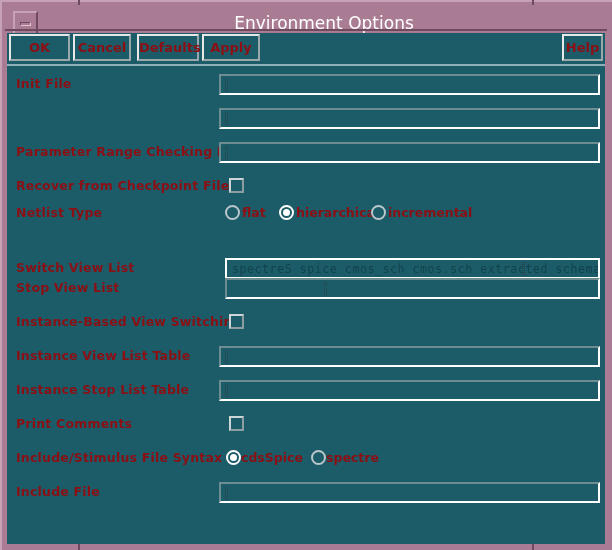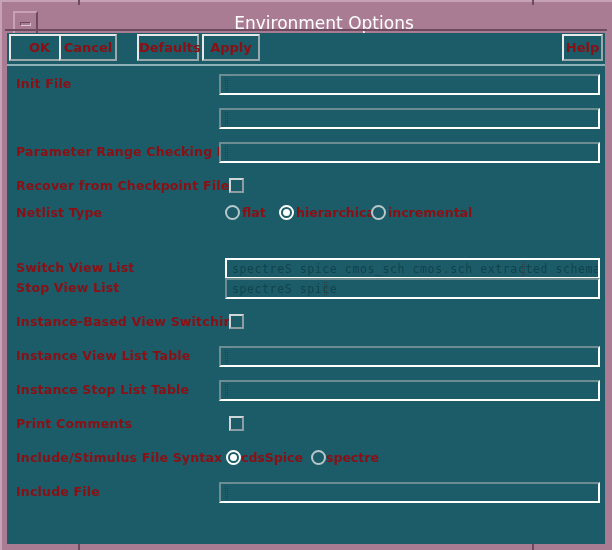--- a/index.html
+++ b/index.html
@@ -104,21 +104,21 @@
     color: #8c0f14;
     font-size: 13px;
     font-weight: bold;
     font-family: "DejaVu Sans", sans-serif;
     line-height: 23px;
     text-align: center;
     white-space: nowrap;
     cursor: default;
   }
   #btn-ok      { left: 2px;   width: 61px; }
-  #btn-cancel  { left: 52px;  width: 58px; }
+  #btn-cancel  { left: 66px;  width: 58px; }
   #btn-defaults{ left: 130px; width: 62px; }
   #btn-apply   { left: 195px; width: 58px; }
   #btn-help    { left: 555px; width: 41px; }
 
   #action-underline {
     position: absolute;
     left: 0; top: 31px;
     width: 598px; height: 2px;
     background: #8fb0b6;
   }
@@ -348,21 +348,20 @@
         <div class="row-label">Switch View List</div>
         <div class="text-field focused" style="left:218px;width:375px">
           <span class="field-text" style="left:5px">spectreS spice cmos_sch cmos.sch extracted schematic v</span>
           <span class="caret" style="left:295px"></span>
         </div>
       </div>
 
       <div class="form-row" style="top:204px">
         <div class="row-label">Stop View List</div>
         <div class="text-field" style="left:218px;width:375px">
-          <span class="field-text" style="left:5px">spectreS spice</span>
           <span class="caret" style="left:97px"></span>
         </div>
       </div>
 
       <div class="form-row" style="top:238px">
         <div class="row-label">Instance-Based View Switching</div>
         <div class="checkbox"></div>
       </div>
 
       <div class="form-row" style="top:306px">

